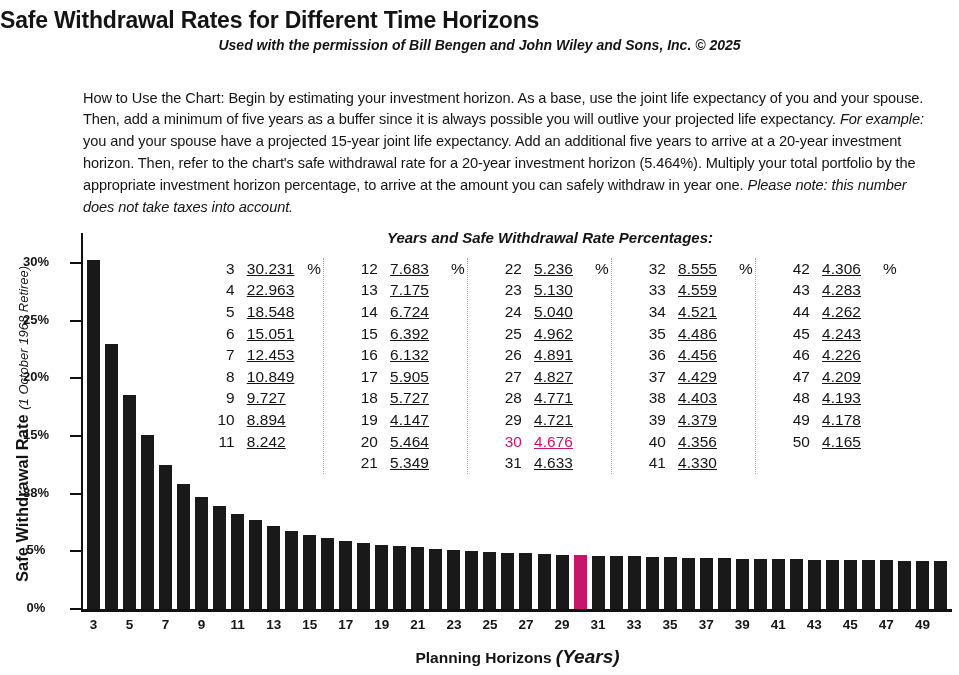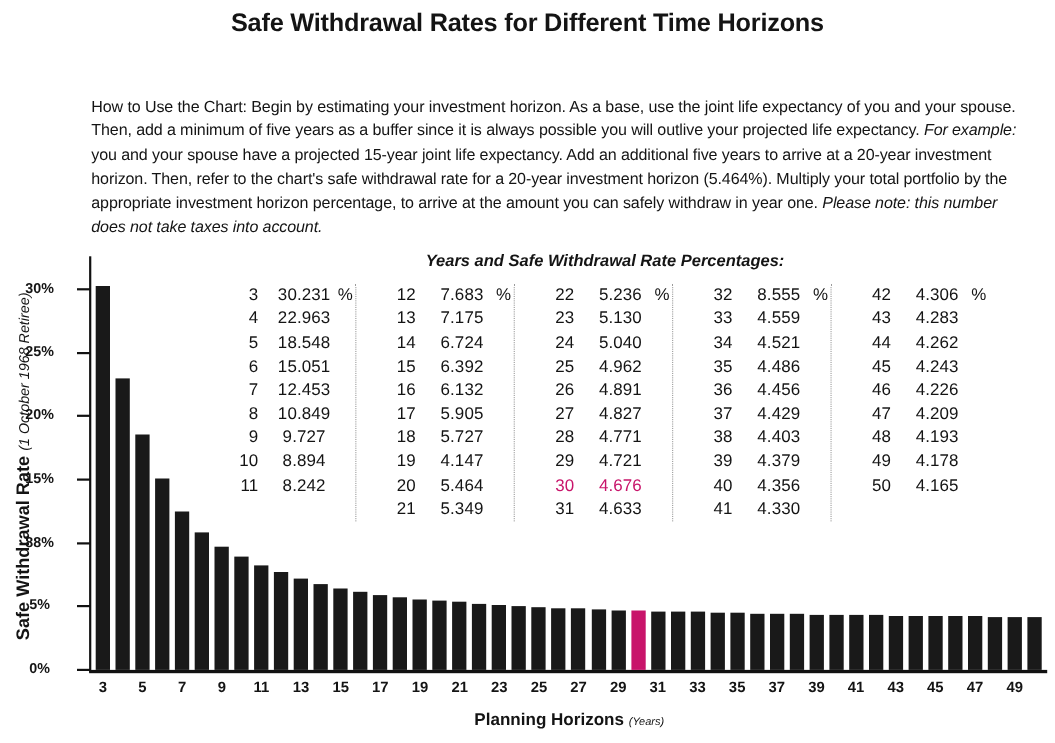--- a/index.html
+++ b/index.html
@@ -1,18 +1,18 @@
 <!DOCTYPE html>
 <html><head>
 <meta charset="utf-8">
 <style>
   html,body{margin:0;padding:0;background:#fff;}
   .canvas{position:relative;width:959px;height:675px;background:#ffffff;overflow:hidden;
           font-family:"Liberation Sans",sans-serif;color:#141414;}
-  .title{position:absolute;top:7px;left:0;width:100%;text-align:center;
+  .title{position:absolute;top:7px;left:0;width:100%;
          font-size:23px;font-weight:700;letter-spacing:-0.2px;}
   .subtitle{position:absolute;top:37px;left:0;width:100%;text-align:center;
             font-size:14px;font-style:italic;font-weight:600;}
   .howto{position:absolute;top:73px;left:83px;width:849px;
          font-size:14.6px;line-height:21.8px;letter-spacing:-0.1px;}
   .howto b{font-weight:400;}
   .howto i{font-style:italic;}
 
   
   #chart-layer{position:absolute;inset:0;}
@@ -23,39 +23,40 @@
   .xtick{position:absolute;top:617px;width:36px;text-align:center;
          font-size:13.5px;font-weight:700;}
   .ytick{position:absolute;left:2px;width:68px;text-align:center;
          font-size:13px;font-weight:700;}
   .ytickmark{position:absolute;left:70px;width:12px;height:2px;background:#111;}
   .ylab{position:absolute;left:22px;top:424px;transform:translate(-50%,-50%) rotate(-90deg);
         white-space:nowrap;font-size:16.5px;font-weight:700;}
   .ylab i{font-weight:400;font-style:italic;font-size:13px;}
   .xlab{position:absolute;top:646px;left:83px;width:869px;text-align:center;
         font-size:15.5px;font-weight:700;}
-  .xlab i{font-weight:400;font-style:italic;font-size:10px;}
+  .xlab i{font-weight:700;font-style:italic;font-size:19px;}
 
   
   .swr-header{position:absolute;top:229px;left:205px;width:690px;text-align:center;
               font-size:15px;font-style:italic;font-weight:600;}
   #swr-columns{position:absolute;top:258px;left:205px;width:690px;display:flex;align-items:stretch;}
   .swr-col{width:118px;}
   .swr-col + .swr-col{border-left:1px dotted #9a9a9a;padding-left:24px;width:142px;}
   .swr-row{display:flex;height:21.6px;align-items:center;font-size:15.4px;letter-spacing:0.1px;}
   .swr-row .yr{width:30px;text-align:right;}
-  .swr-row .val{width:60px;text-align:center;margin-left:12px;}
+  .swr-row .val{width:60px;text-align:left;margin-left:12px;text-decoration:underline;}
   .swr-row .pctm{width:16px;text-align:left;padding-left:1px;}
   .swr-row.hl{color:#c8146a;}
 </style>
 </head>
 <body>
 
 <div class="canvas">
   <div class="title">Safe Withdrawal Rates for Different Time Horizons</div>
+  <div class="subtitle">Used with the permission of Bill Bengen and John Wiley and Sons, Inc. © 2025</div>
 
   <p class="howto"><b>How to Use the Chart:</b><span> Begin by estimating your investment horizon. As a base, use the joint life expectancy of you and your spouse. Then, add a minimum of five years as a buffer since it is always possible you will outlive your projected life expectancy. </span><i>For example:</i><span> you and your spouse have a projected 15-year joint life expectancy. Add an additional five years to arrive at a 20-year investment horizon. Then, refer to the chart's safe withdrawal rate for a 20-year investment horizon (5.464%). Multiply your total portfolio by the appropriate investment horizon percentage, to arrive at the amount you can safely withdraw in year one. </span><i>Please note: this number does not take taxes into account.</i></p>
 
   <div id="chart-layer">
     <div class="ylab"><span>Safe Withdrawal Rate</span> <i>(1 October 1968 Retiree)</i></div>
     <div id="y-axis-line" class="axis"></div>
     <div id="x-axis-line" class="axis"></div>
     <div class="xlab"><span>Planning Horizons</span> <i>(Years)</i></div>
   <div class="bar" style="left: 87px; top: 260.437px; height: 348.563px; background: rgb(25, 25, 25);"></div>
       <div class="bar" style="left: 105.02px; top: 344.237px; height: 264.763px; background: rgb(25, 25, 25);"></div>

